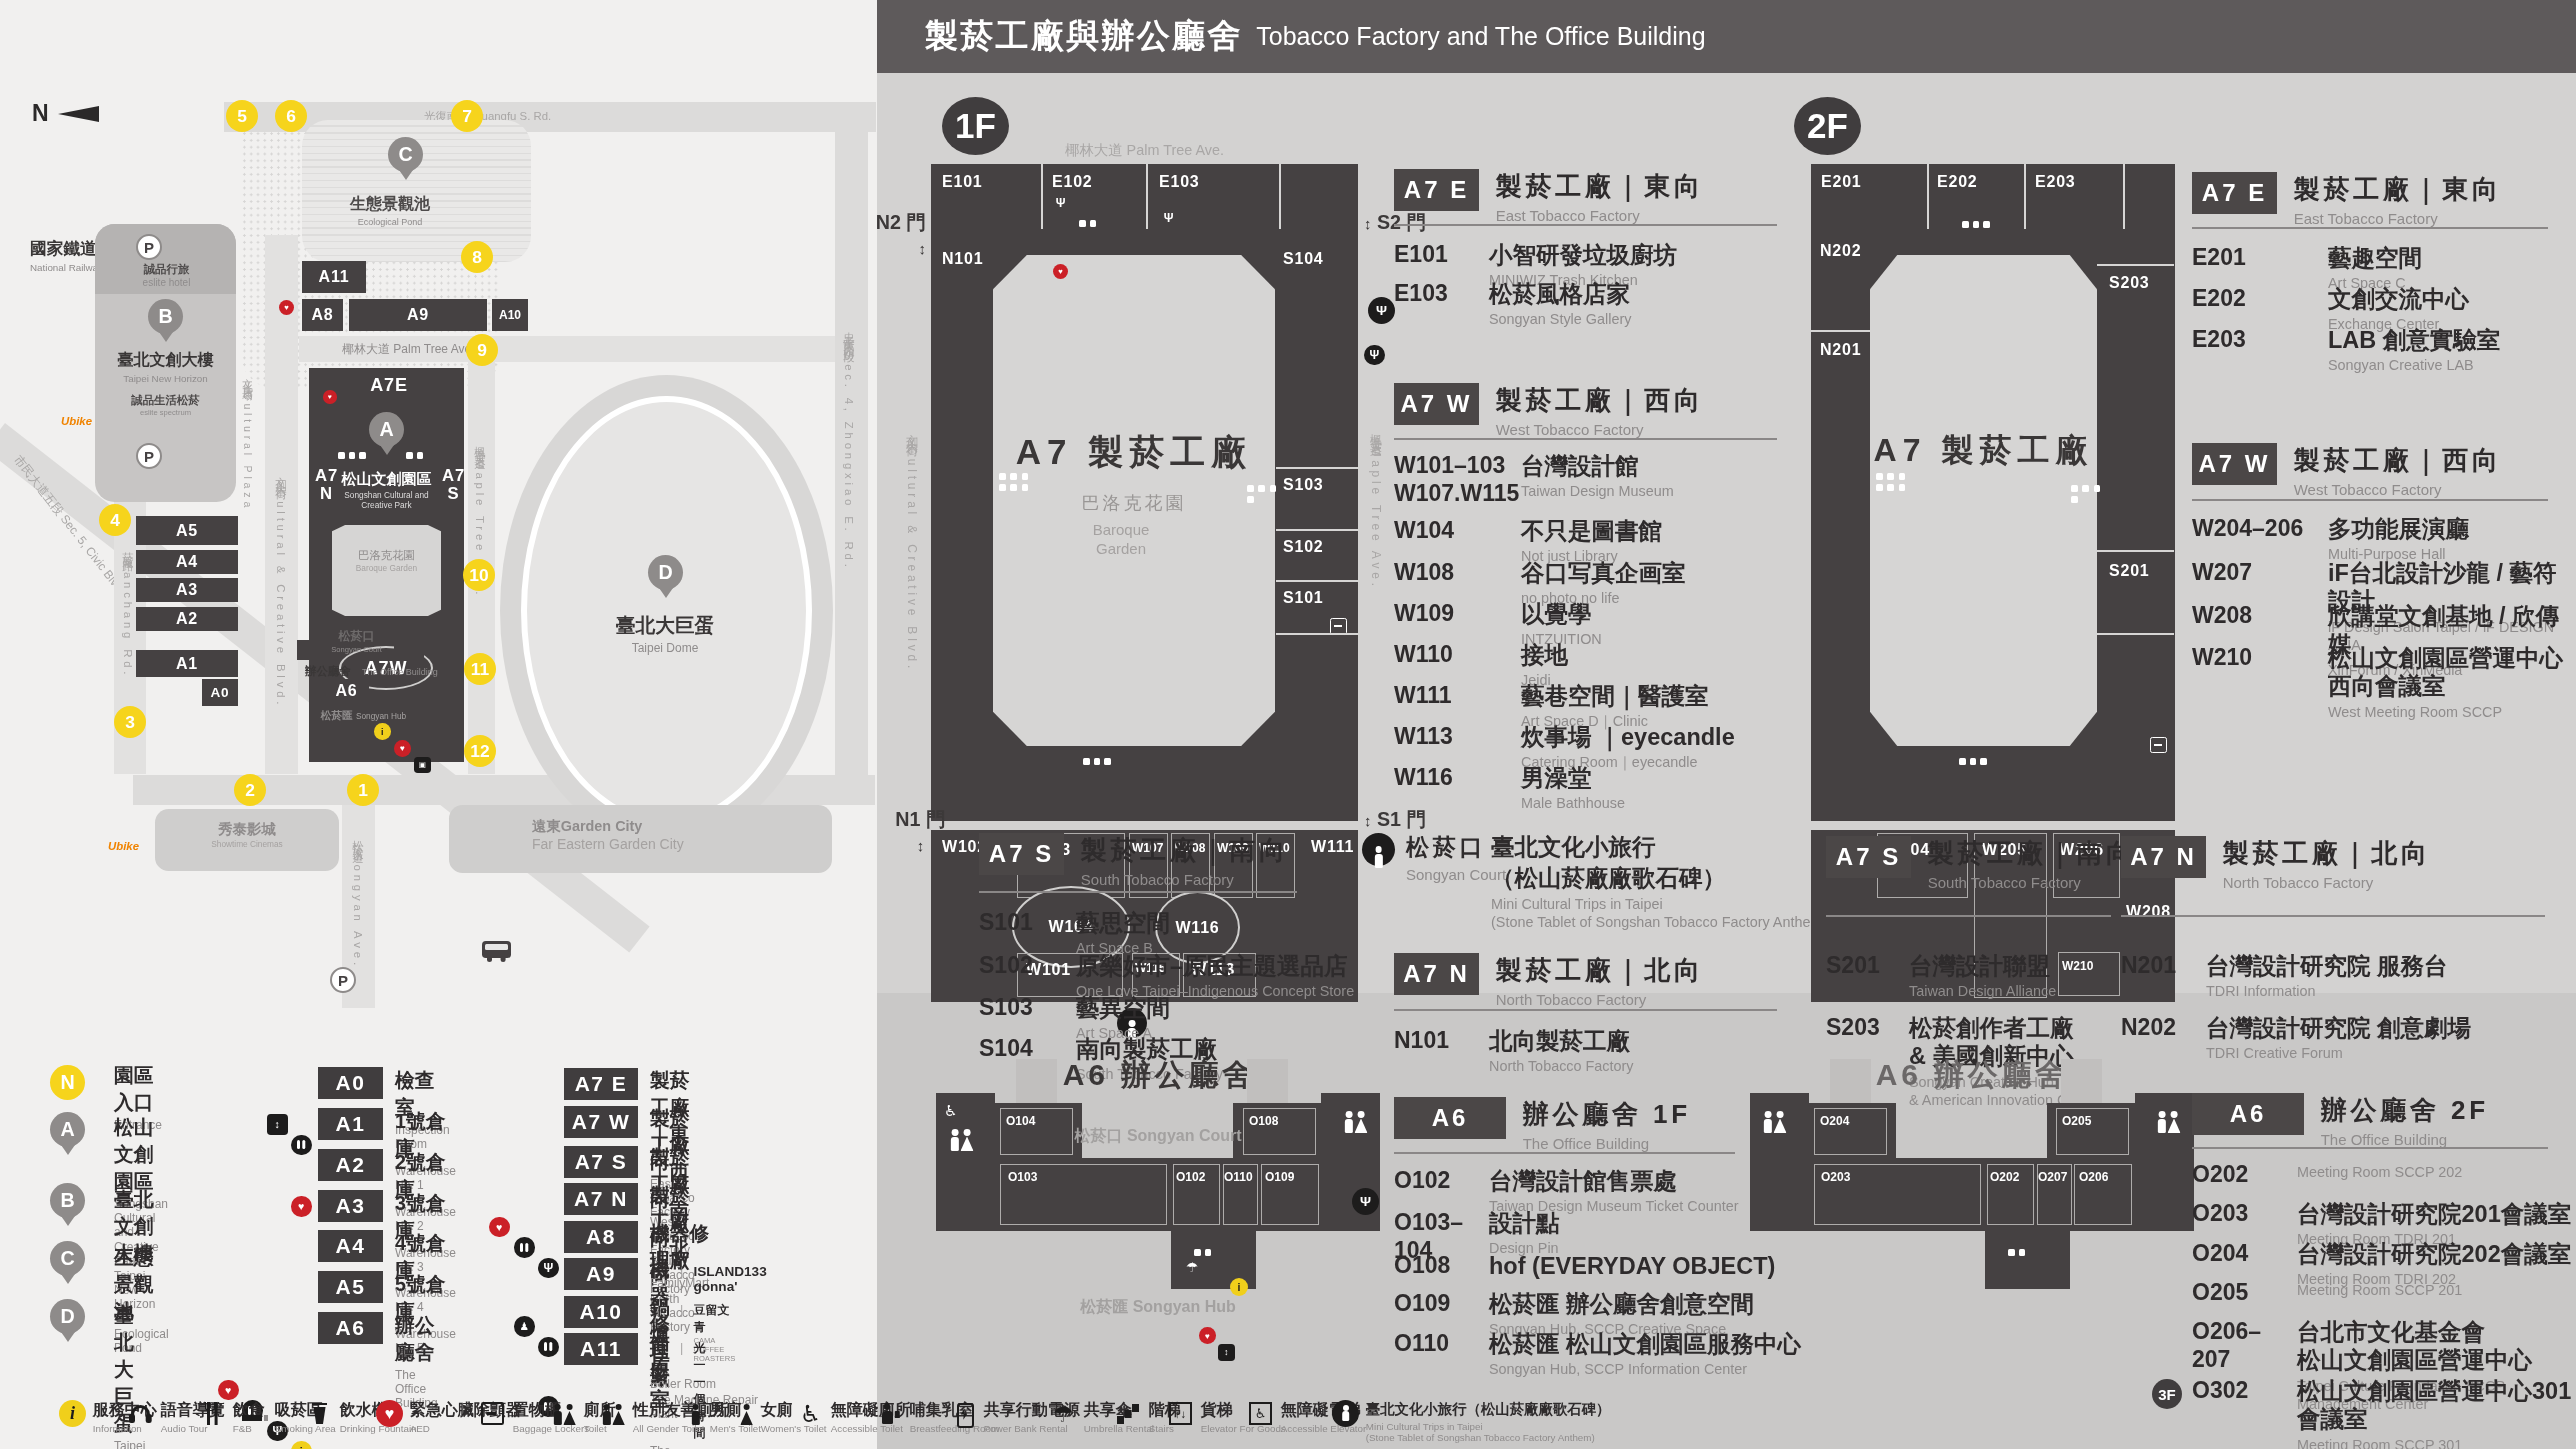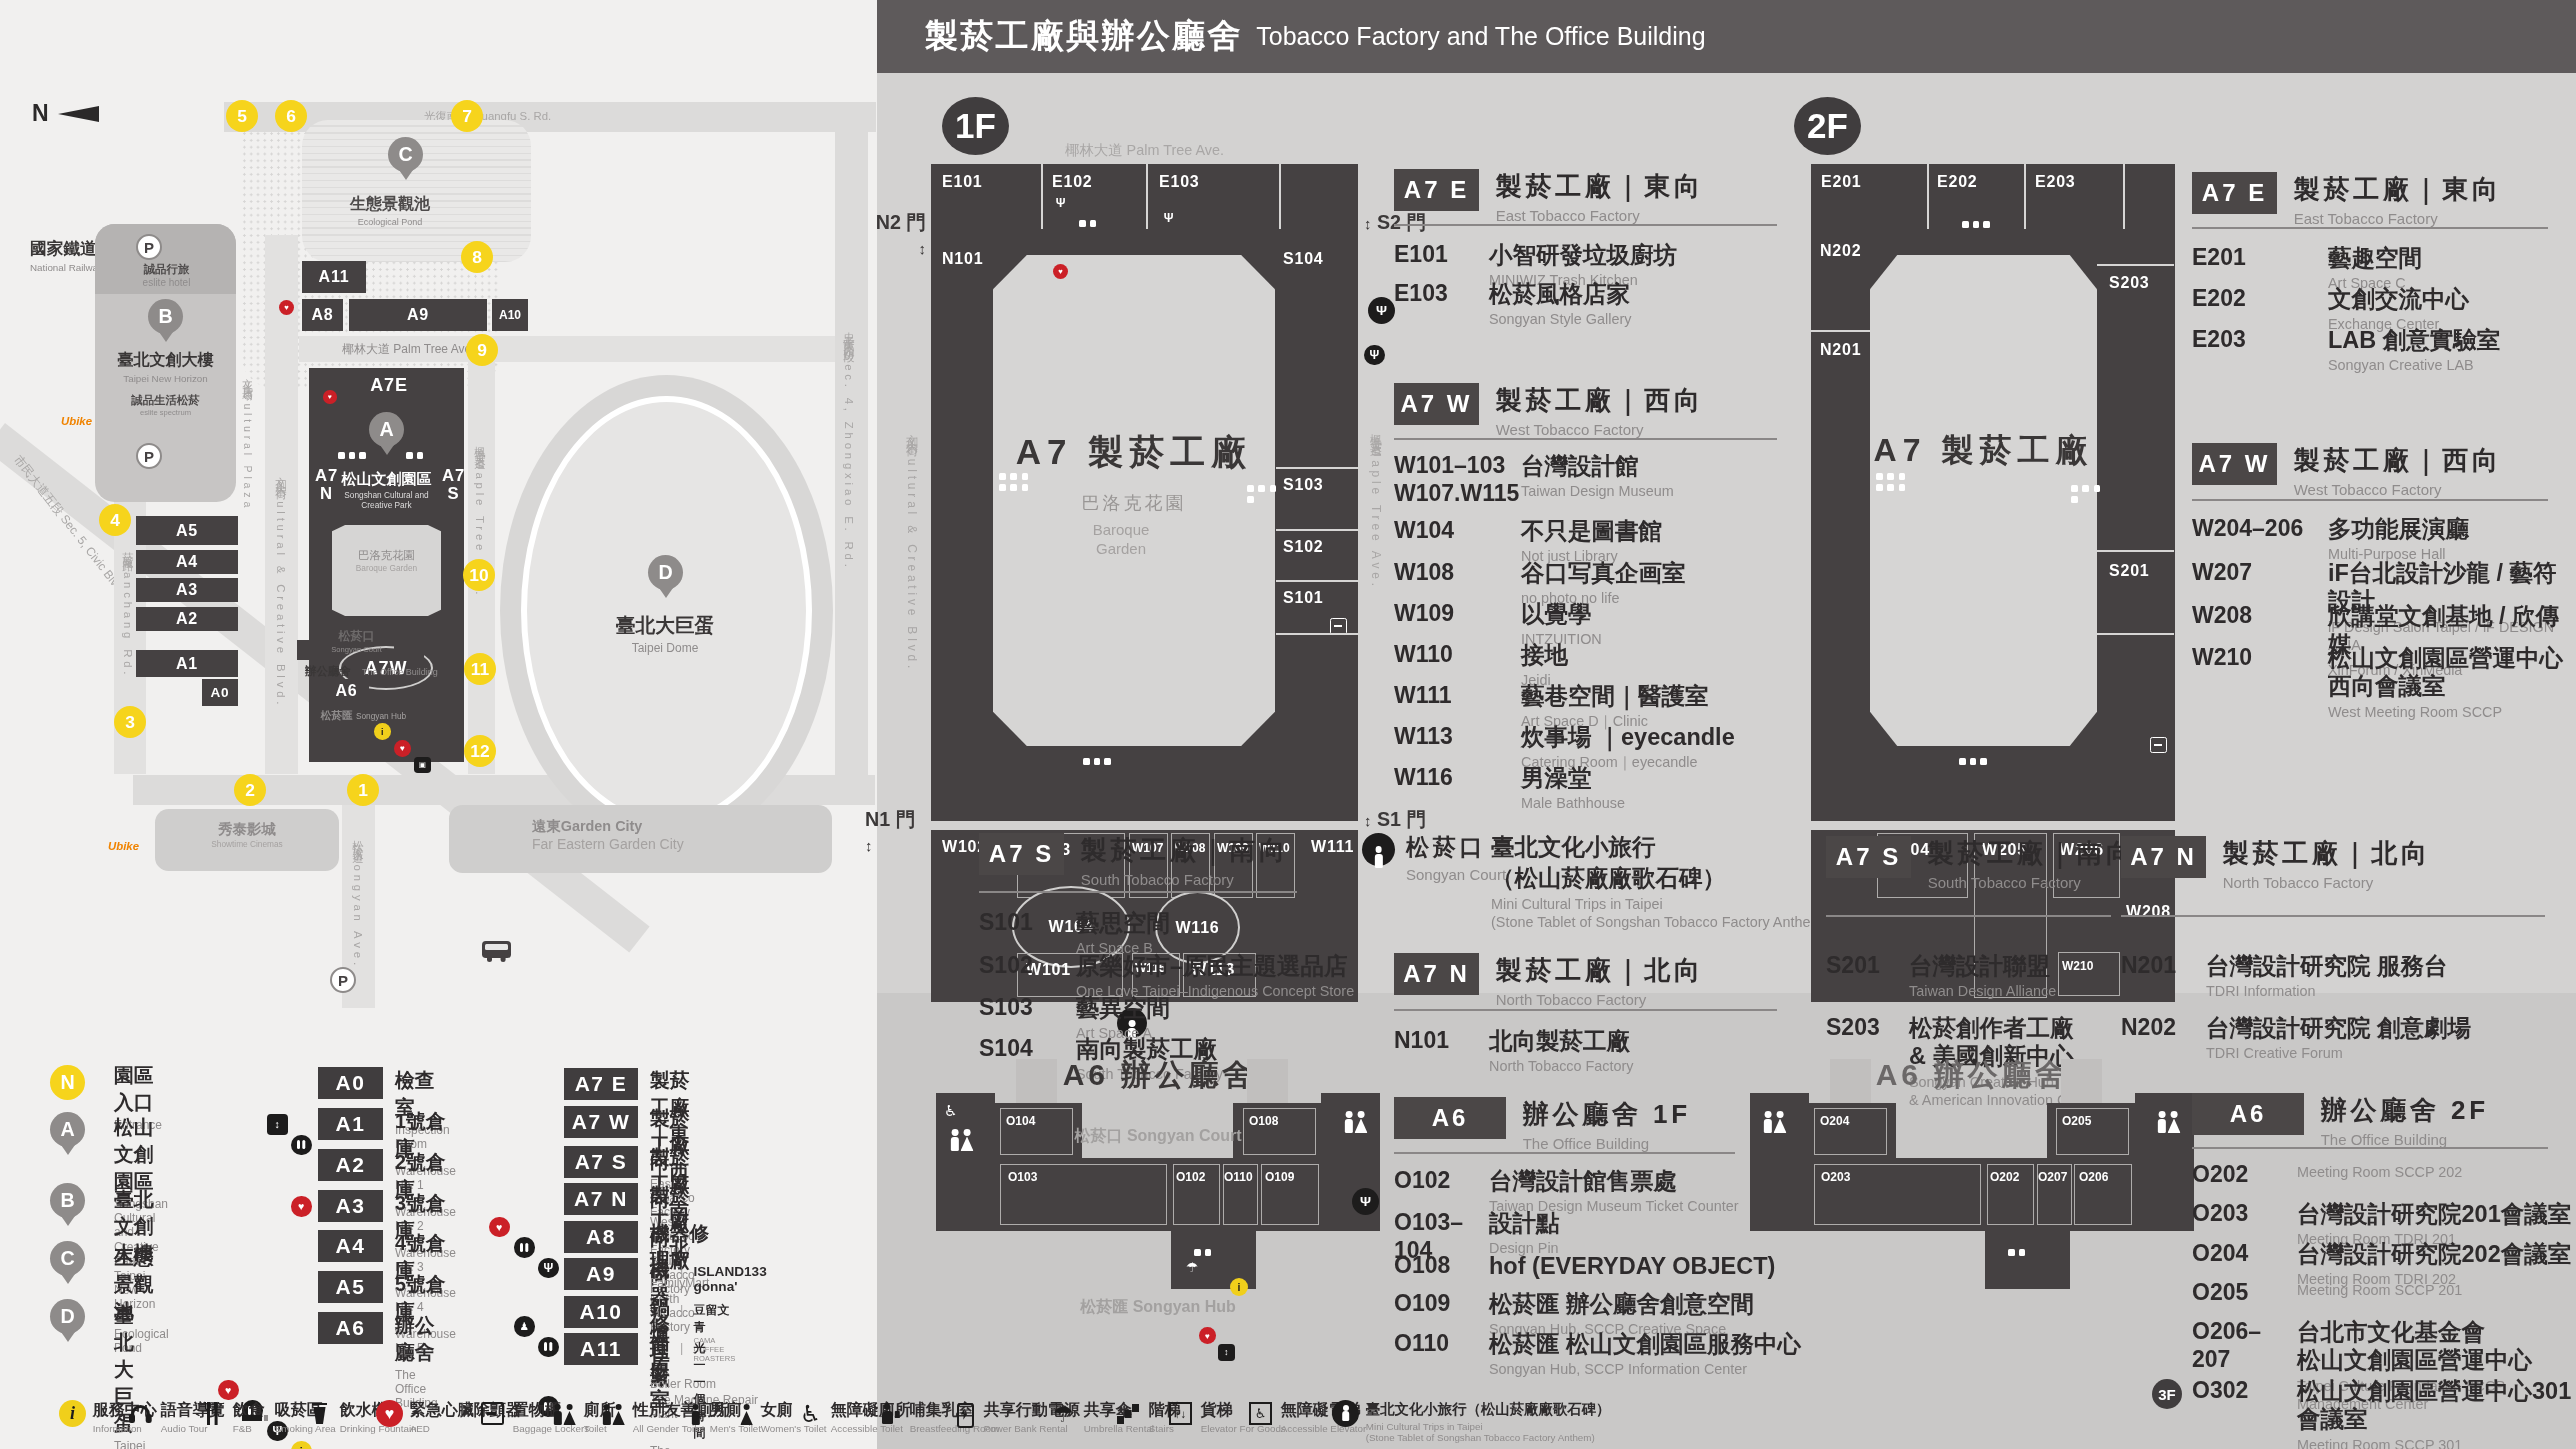--- a/index.html
+++ b/index.html
@@ -430,21 +430,21 @@
   <div class="a rl" style="left:1283px;top:476px">S103</div>
   <div class="a" style="left:1276px;top:529px;width:83px;height:1.5px;background:#d6d5d4"></div>
   <div class="a rl" style="left:1283px;top:538px">S102</div>
   <div class="a" style="left:1276px;top:580px;width:83px;height:1.5px;background:#d6d5d4"></div>
   <div class="a rl" style="left:1283px;top:589px">S101</div>
   <div class="a lksq" style="left:1330px;top:588px"></div>
   <div class="a" style="left:1276px;top:633px;width:83px;height:1.5px;background:#d6d5d4"></div>
 
   <div class="a gate" style="left:865px;top:209px;width:61px;text-align:right"><span>N2 門</span> <span style="font-size:15px">↕</span></div>
   <div class="a gate" style="left:1364px;top:209px"><span style="font-size:15px">↕</span> <span>S2 門</span></div>
-  <div class="a gate" style="left:865px;top:806px;width:61px;text-align:left"><span>N1 門</span> <span style="font-size:15px">↕</span></div>
+  <div class="a gate" style="left:890px;top:806px;width:61px;text-align:center"><span>N1 門</span> <span style="font-size:15px">↕</span></div>
   <div class="a gate" style="left:1364px;top:806px"><span style="font-size:15px">↕</span> <span>S1 門</span></div>
 
   <div class="a mi red" style="left:1053px;top:217px;width:15px;height:15px;font-size:7.6px">♥</div>
   <div class="a dots" style="left:1079px;top:220px">
       <span class="wdot"></span>
       <span class="wdot"></span>
     </div>
   <div class="a" style="left:999px;top:473px;width:33px;display:flex;flex-wrap:wrap;gap:4.5px">
       <span class="wdot"></span>
       <span class="wdot"></span>

